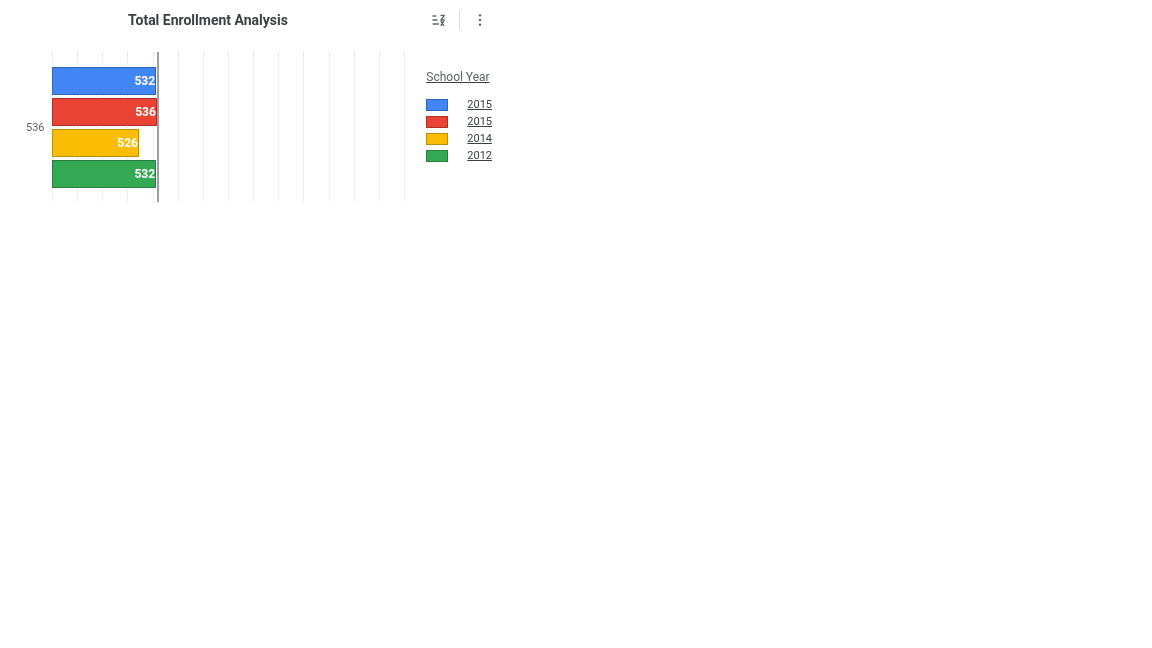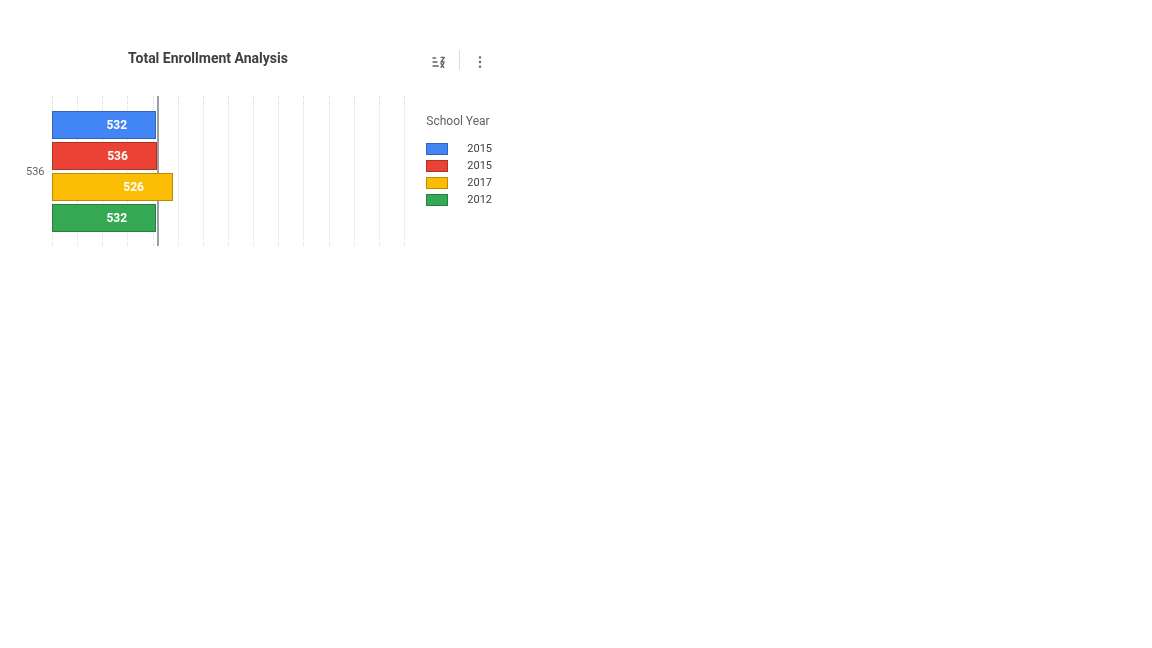--- a/index.html
+++ b/index.html
@@ -13,23 +13,23 @@
     height: 648px;
   }
   .card {
     position: absolute;
     left: 0;
     top: 0;
     width: 500px;
   }
   .header {
     display: flex;
+    align-items: center;
     padding: 6px 8px 0 8px;
     height: 28px;
-    margin-top: 44px;
   }
   .title {
     font-size: 14px;
     font-weight: 700;
     color: #3c4043;
     flex: 0 0 auto;
     margin-left: 120px;
   }
   .spacer { flex: 1 1 auto; }
   .icon-btn {
@@ -78,37 +78,38 @@
     bottom: 0;
     width: 0;
     border-left: 2px solid #9aa0a6;
   }
   .bar {
     position: absolute;
     height: 26px;
     display: flex;
     align-items: center;
     justify-content: flex-end;
-    padding-right: 28px;
+    padding-right: 0;
     box-sizing: border-box;
     color: #fff;
     font-weight: 700;
     border: 1px solid rgba(0,0,0,0.25);
   }
   .ytick {
     position: absolute;
     left: -26px;
     top: 50%;
     transform: translateY(-50%);
     font-size: 11px;
     color: #5f6368;
   }
   .legend {
     margin-left: 20px;
     padding-top: 28px;
+    text-decoration: underline;
   }
   .legend-title {
     font-size: 12px;
     color: #5f6368;
     margin-bottom: 14px;
   }
   .legend-item {
     display: flex;
     align-items: flex-end;
     gap: 19px;
@@ -170,42 +171,42 @@
           <div class="gridline" style="left: 301.714px;"></div>
           <div class="gridline" style="left: 326.857px;"></div>
           <div class="gridline" style="left: 352px;"></div>
           <div class="axis-line" style="left: 104.818px;"></div>
           <div class="bar" style="left: 0px; width: 104.036px; top: 14.5px; height: 28px; background: rgb(66, 133, 244);">
             <span>532</span>
           </div>
           <div class="bar" style="left: 0px; width: 104.818px; top: 45.5px; height: 28px; background: rgb(234, 67, 53);">
             <span>536</span>
           </div>
-          <div class="bar" style="left: 0px; width: 121px; top: 76.5px; height: 28px; background: rgb(251, 188, 4);">
+          <div class="bar" style="left: 0px; width: 87px; top: 76.5px; height: 28px; background: rgb(251, 188, 4);">
             <span>526</span>
           </div>
           <div class="bar" style="left: 0px; width: 104.036px; top: 107.5px; height: 28px; background: rgb(52, 168, 83);">
             <span>532</span>
           </div>
         </div>
     </div>
     <div class="legend">
       <div class="legend-title">School Year</div>
       <div id="legend-items">
           <div class="legend-item">
             <div class="swatch" style="background: rgb(66, 133, 244);"></div>
             <span>2015</span>
           </div>
           <div class="legend-item">
             <div class="swatch" style="background: rgb(234, 67, 53);"></div>
             <span>2015</span>
           </div>
           <div class="legend-item">
             <div class="swatch" style="background: rgb(251, 188, 4);"></div>
-            <span>2017</span>
+            <span>2014</span>
           </div>
           <div class="legend-item">
             <div class="swatch" style="background: rgb(52, 168, 83);"></div>
             <span>2012</span>
           </div>
         </div>
     </div>
   </div>
 </div>
 

